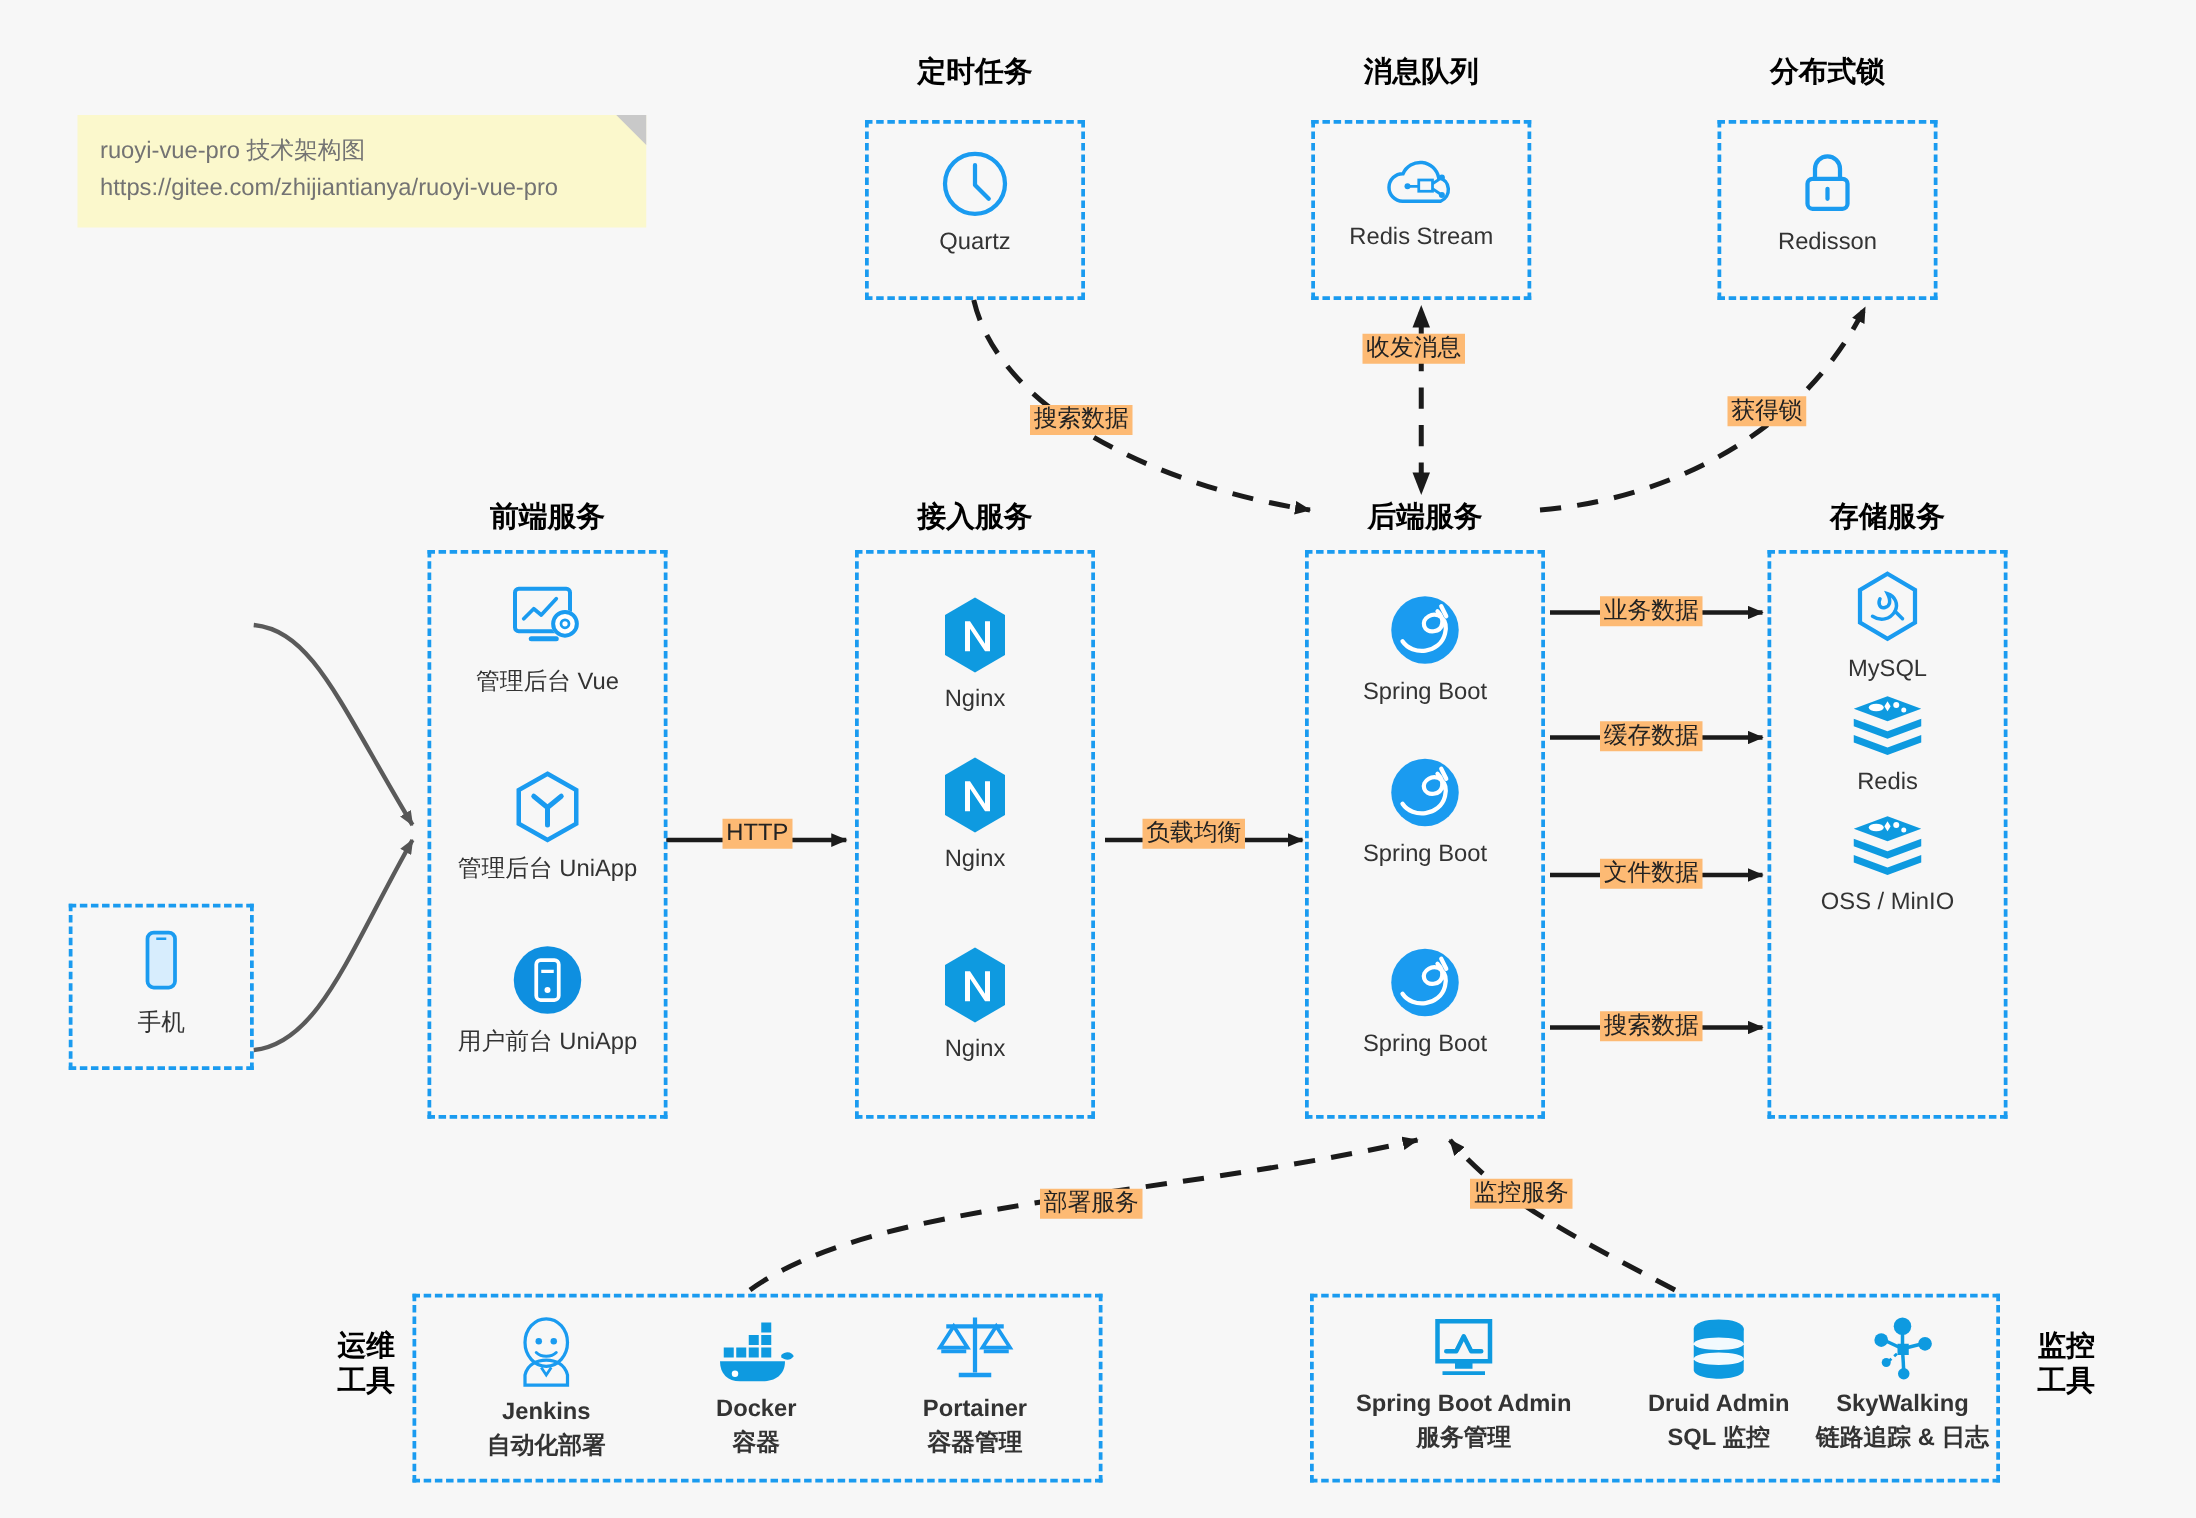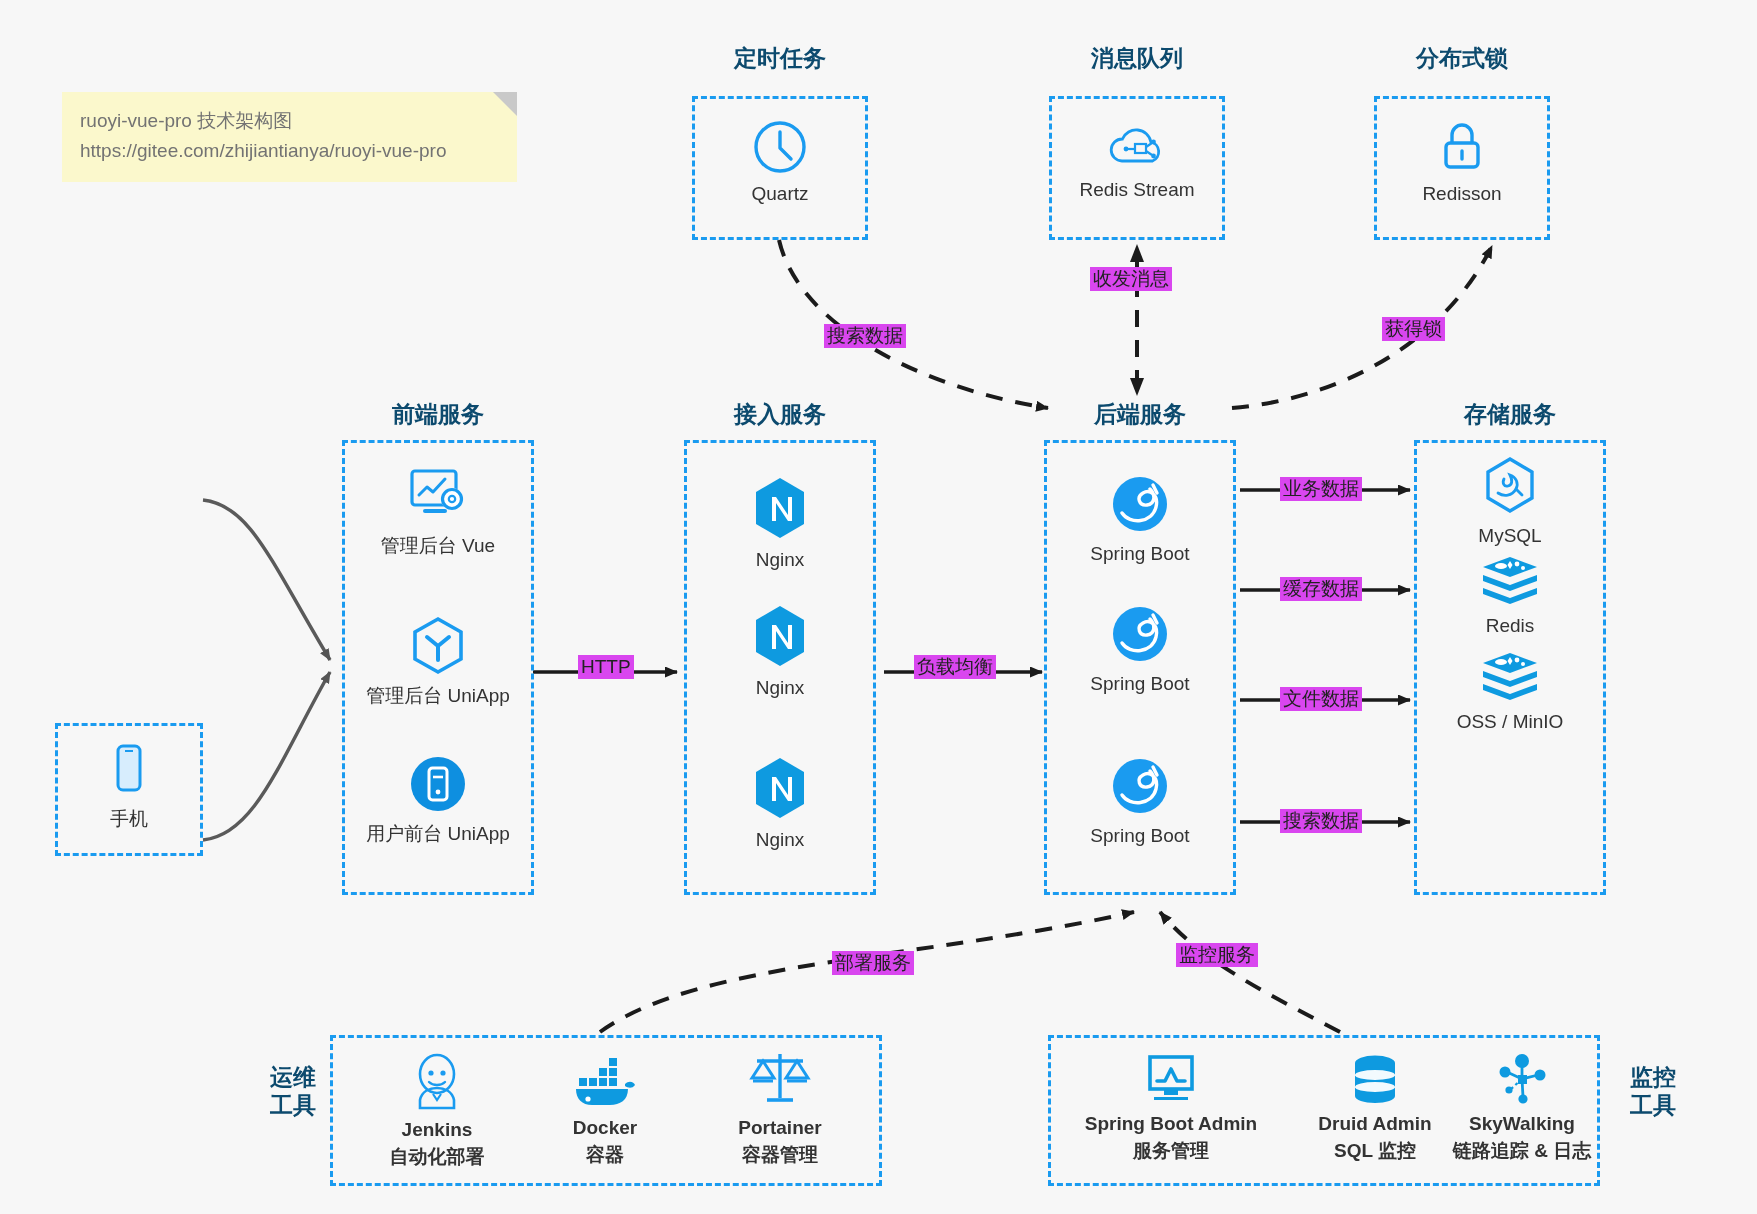--- a/index.html
+++ b/index.html
@@ -33,26 +33,27 @@
 
   
   .group{
     position:absolute;
     border:3px dashed #1a9bf0;
     background:transparent;
     box-sizing:border-box;
   }
   .grp-title{
     position:absolute;
-    color:#0c4a6e;
+    color:#000000;
     font-weight:bold;
     font-size:23px;
     text-align:center;
     line-height:28px;
     white-space:nowrap;
+    font-family:Liberation Serif, serif;
   }
   .grp-title.side{width:70px;}
 
   
   .node{
     position:absolute;
     text-align:center;
     width:100%;
     left:0;
   }
@@ -72,21 +73,21 @@
   .hnode .lbl,.hnode .sub{
     display:block;font-size:19px;color:#333;line-height:27px;white-space:nowrap;font-weight:bold;
   }
   .hnode .ico{display:block;margin:0 auto 4px auto;}
 
   
   .elabel{
     position:absolute;
     font-size:19px;
     color:#222;
-    background:#d946ef;
+    background:#fdba74;
     padding:0 3px;
     line-height:24px;
     white-space:nowrap;
   }
   svg.layer{position:absolute;left:0;top:0;width:1757px;height:1214px;pointer-events:none;}
 </style>
 </head>
 <body>
 
 <div id="stage">

